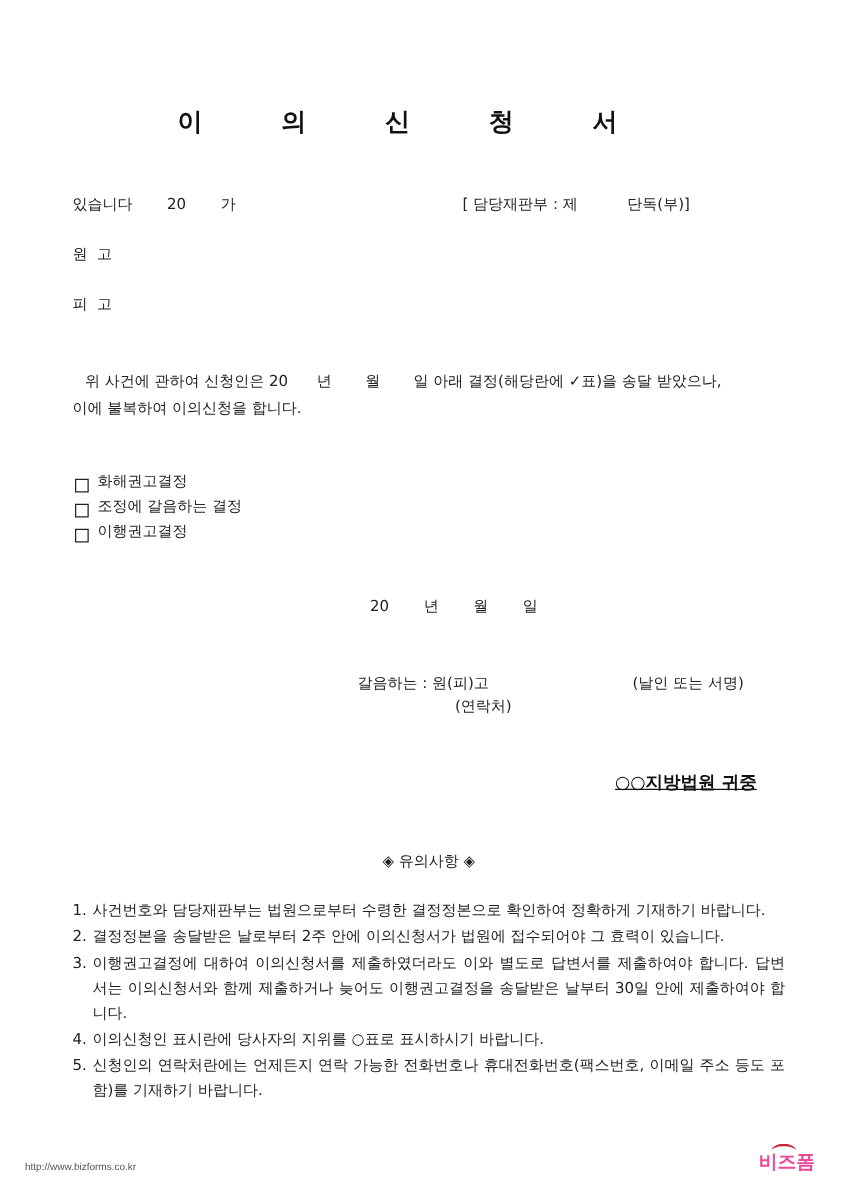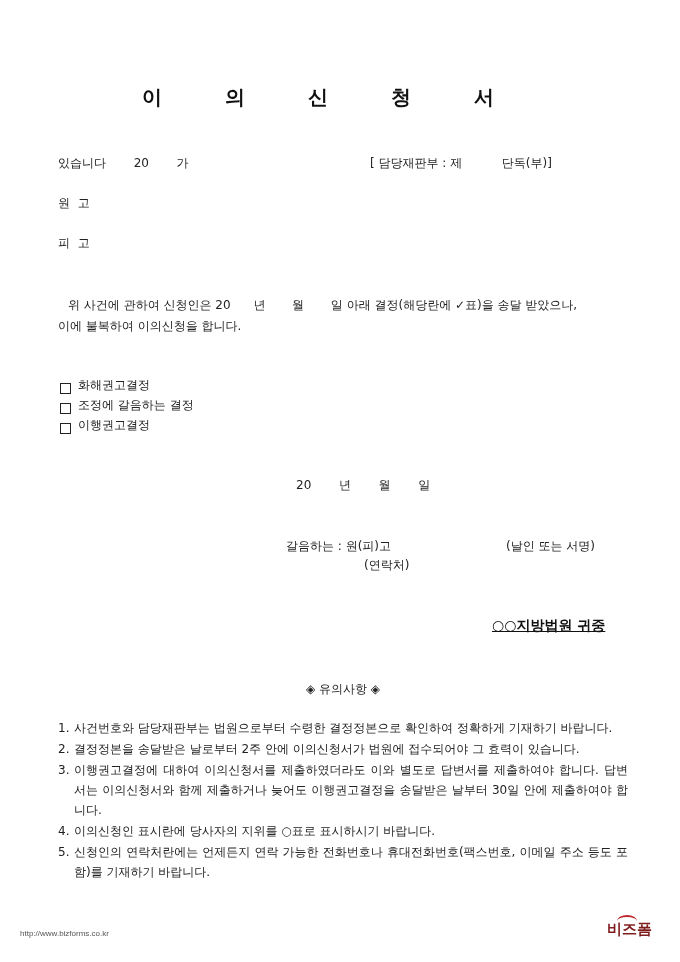--- a/index.html
+++ b/index.html
@@ -21,21 +21,21 @@
   .box {
     width: 9px; height: 9px; border: 1px solid #222; display: inline-block; margin-right: 7px;
   }
   .court { font-size: 14px; font-weight: bold; color: #111; text-decoration: underline; }
   .notes { left: 58px; top: 700px; width: 570px; font-size: 12px; white-space: normal; }
   .notes-title { text-align: center; margin-bottom: 20px; }
   .note { display: flex; line-height: 20px; margin-bottom: 1px; }
   .note .num { width: 16px; flex: none; }
   .note .txt { flex: 1; text-align: justify; }
   .footer-url { left: 20px; top: 929px; font-size: 8px; color: #555; font-family: "Liberation Sans", sans-serif; }
-  .logo { left: 607px; top: 920px; font-size: 15px; font-weight: bold; color: #7f1d1d; }
+  .logo { left: 607px; top: 920px; font-size: 15px; font-weight: bold; color: #ec4899; }
   .logo-arc {
     position: absolute; left: 617px; top: 915px; width: 20px; height: 10px;
     border-top: 2px solid #c0252c; border-radius: 50% 50% 0 0;
   }
 </style>
 </head>
 <body>
 
 <div class="abs title">이 의 신 청 서</div>
 

